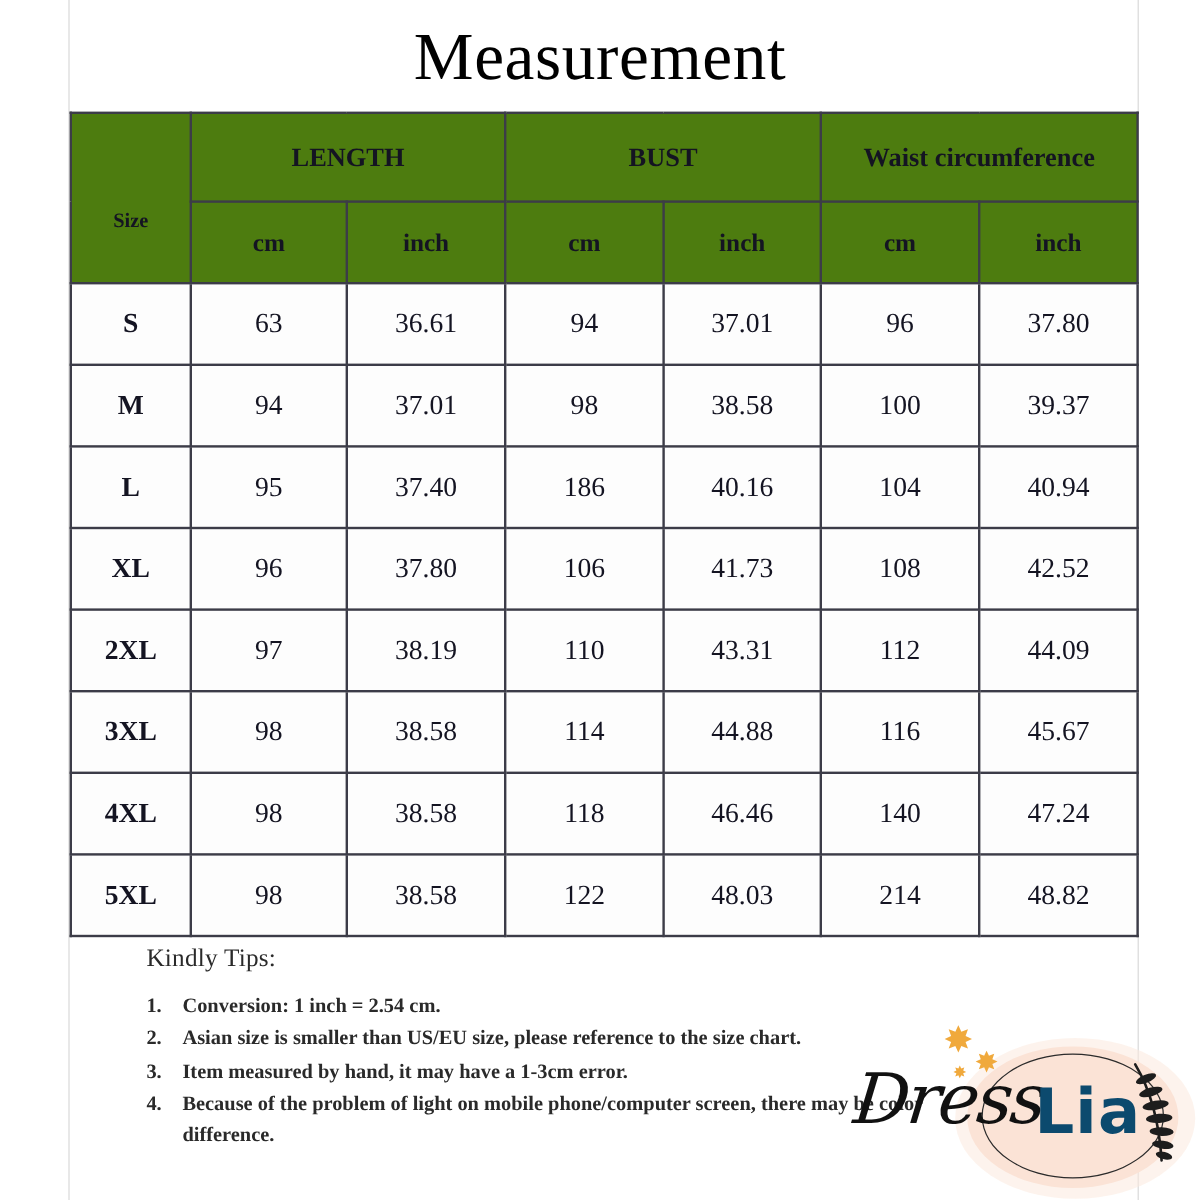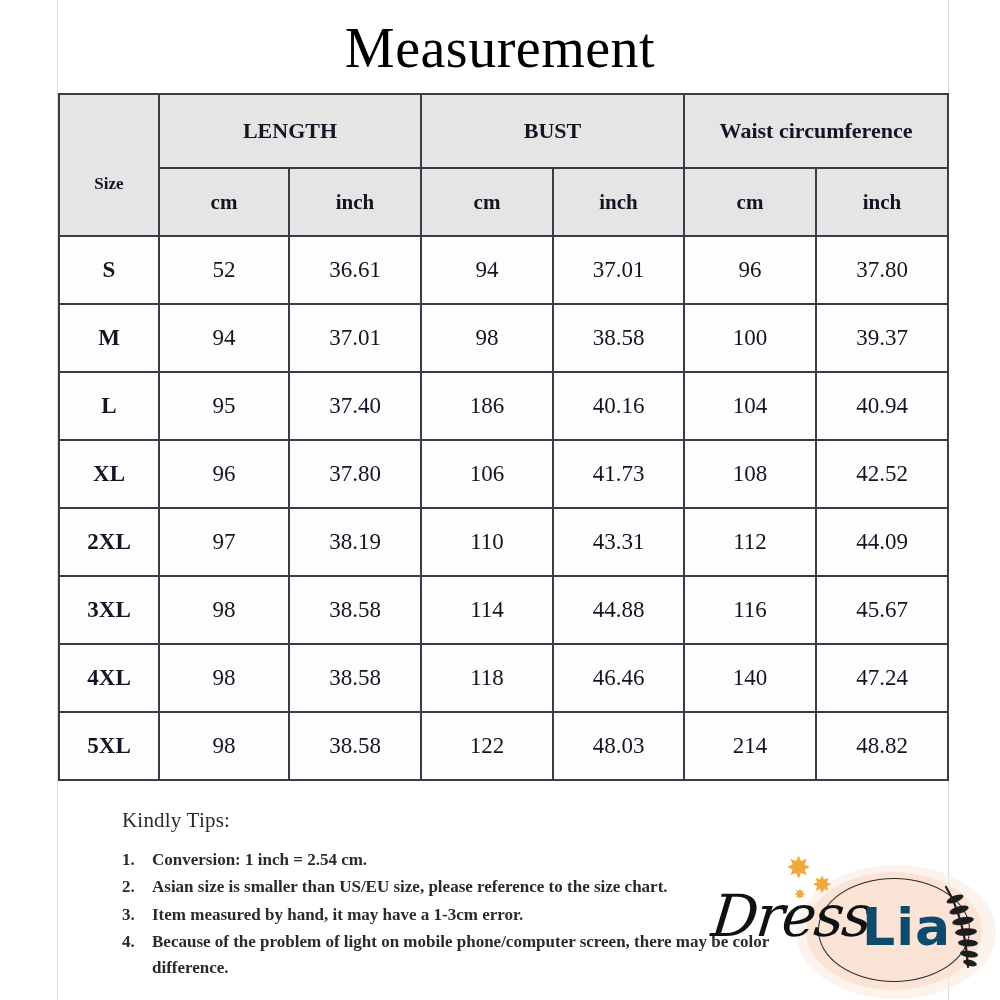--- a/index.html
+++ b/index.html
@@ -52,21 +52,21 @@
     font-family: "Liberation Serif", "DejaVu Serif", serif;
   }
   .size-table th,
   .size-table td {
     border: 2px solid #3c3c48;
     text-align: center;
     vertical-align: middle;
     color: #141422;
   }
   .size-table thead th {
-    background: #e5e5e5;
+    background: #4d7c0f;
     font-weight: bold;
     font-size: 22px;
   }
   .size-table thead th.group {
     height: 70px;
   }
   .size-table thead th.unit {
     height: 64px;
     font-size: 21px;
   }
@@ -90,21 +90,21 @@
   col.c-linch { width: 132px; }
   col.c-bcm   { width: 132px; }
   col.c-binch { width: 131px; }
   col.c-wcm   { width: 132px; }
   col.c-winch { width: 132px; }
 
   
   .tips {
     position: absolute;
     left: 122px;
-    top: 808px;
+    top: 786px;
     width: 680px;
     font-family: "Liberation Serif", "DejaVu Serif", serif;
     color: #2a2a2a;
   }
   .tips-title {
     font-size: 21px;
     font-weight: 400;
     margin-bottom: 14px;
     letter-spacing: 0.2px;
   }
@@ -237,21 +237,21 @@
       <th class="unit">inch</th>
       <th class="unit">cm</th>
       <th class="unit">inch</th>
       <th class="unit">cm</th>
       <th class="unit">inch</th>
     </tr>
   </thead>
   <tbody>
     <tr>
       <td class="size-cell">S</td>
-      <td>52</td>
+      <td>63</td>
       <td>36.61</td>
       <td>94</td>
       <td>37.01</td>
       <td>96</td>
       <td>37.80</td>
     </tr>
     <tr>
       <td class="size-cell">M</td>
       <td>94</td>
       <td>37.01</td>

